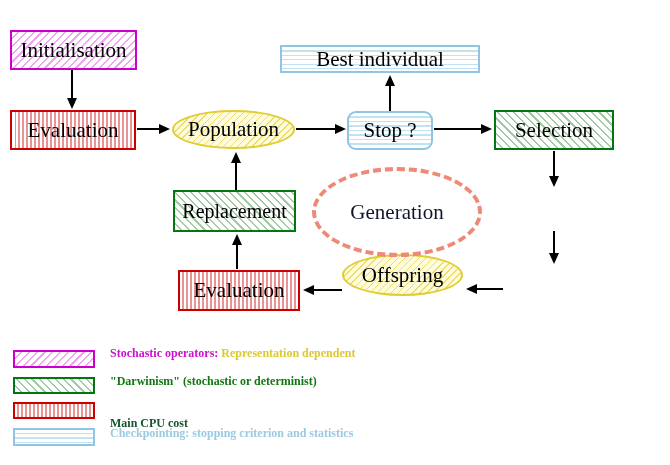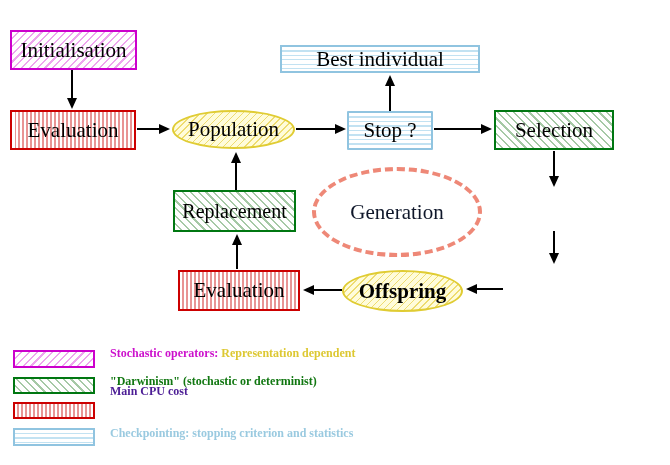--- a/index.html
+++ b/index.html
@@ -27,21 +27,21 @@
   }
   .stripe-blue {
     border:2px solid #90c4e0;
     background:#fff repeating-linear-gradient(180deg, rgba(0,0,0,0) 0 3px, #c2e2f2 3px 4.5px);
   }
   .hatch-yellow {
     border:2px solid #e0cc33;
     background:#fffcda repeating-linear-gradient(135deg, rgba(0,0,0,0) 0 4px, #eedc70 4px 5px);
   }
   .ellipse { border-radius:50%; }
-  .rounded { border-radius:1px; }
+  .rounded { border-radius:9px; }
   
   .generation {
     position:absolute; box-sizing:border-box; border:4px dashed #ee8877; border-radius:50%;
     display:flex; align-items:center; justify-content:center;
     color:#0f172a; font-size:21px;
   }
   
   .aline { position:absolute; background:#000; }
   .ah { position:absolute; width:0; height:0; }
   .ah-right { border-top:5px solid transparent; border-bottom:5px solid transparent; border-left:11px solid #000; }
@@ -69,21 +69,21 @@
   <div class="node hatch-yellow ellipse" style="left:172px; top:110px; width:123px; height:39px;">Population</div>
 
   <div class="node stripe-blue rounded" style="left:347px; top:111px; width:86px; height:39px;">Stop ?</div>
 
   <div class="node stripe-blue" style="left:280px; top:45px; width:200px; height:28px;">Best individual</div>
 
   <div class="node hatch-green" style="left:494px; top:110px; width:120px; height:40px;">Selection</div>
 
 
 
-  <div class="node hatch-yellow ellipse" style="left:342px; top:270px; width:121px; height:42px;font-weight:bold;">Offspring</div>
+  <div class="node hatch-yellow ellipse" style="left:342px; top:254px; width:121px; height:42px;">Offspring</div>
 
   <div class="node stripe-red" style="left:178px; top:270px; width:122px; height:41px;">Evaluation</div>
 
   <div class="node hatch-green small" style="left:173px; top:190px; width:123px; height:42px;">Replacement</div>
 
   <div class="generation" style="left:312px; top:167px; width:170px; height:90px;">Generation</div>
 
   <div>
     <div class="aline" style="left:71px; top:70px; width:2px; height:28px;"></div>
     <div class="ah ah-down" style="left:67px; top:98px;"></div>
@@ -143,19 +143,19 @@
     <div class="swatch hatch-magenta" style="left:13px; top:350px; height:18px;"></div>
     <div class="legend-text" style="top:346px;">
       <span style="color:#cc11cc;">Stochastic operators:</span>
       <span style="color:#ddc832;">Representation dependent</span>
     </div>
 
     <div class="swatch hatch-green" style="left:13px; top:377px; height:17px;"></div>
     <div class="legend-text" style="top:374px; color:#117711;">"Darwinism" (stochastic or determinist)</div>
 
     <div class="swatch stripe-red" style="left:13px; top:402px; height:17px;"></div>
-    <div class="legend-text" style="top:384px; color:#4c1d95;">Main CPU cost</div>
+    <div class="legend-text" style="top:416px; color:#14532d;">Main CPU cost</div>
 
     <div class="swatch stripe-blue" style="left:13px; top:428px; height:18px;"></div>
     <div class="legend-text" style="top:426px; color:#9acae0;">Checkpointing: stopping criterion and statistics</div>
   </div>
 
 </div>
 
 </body></html>

